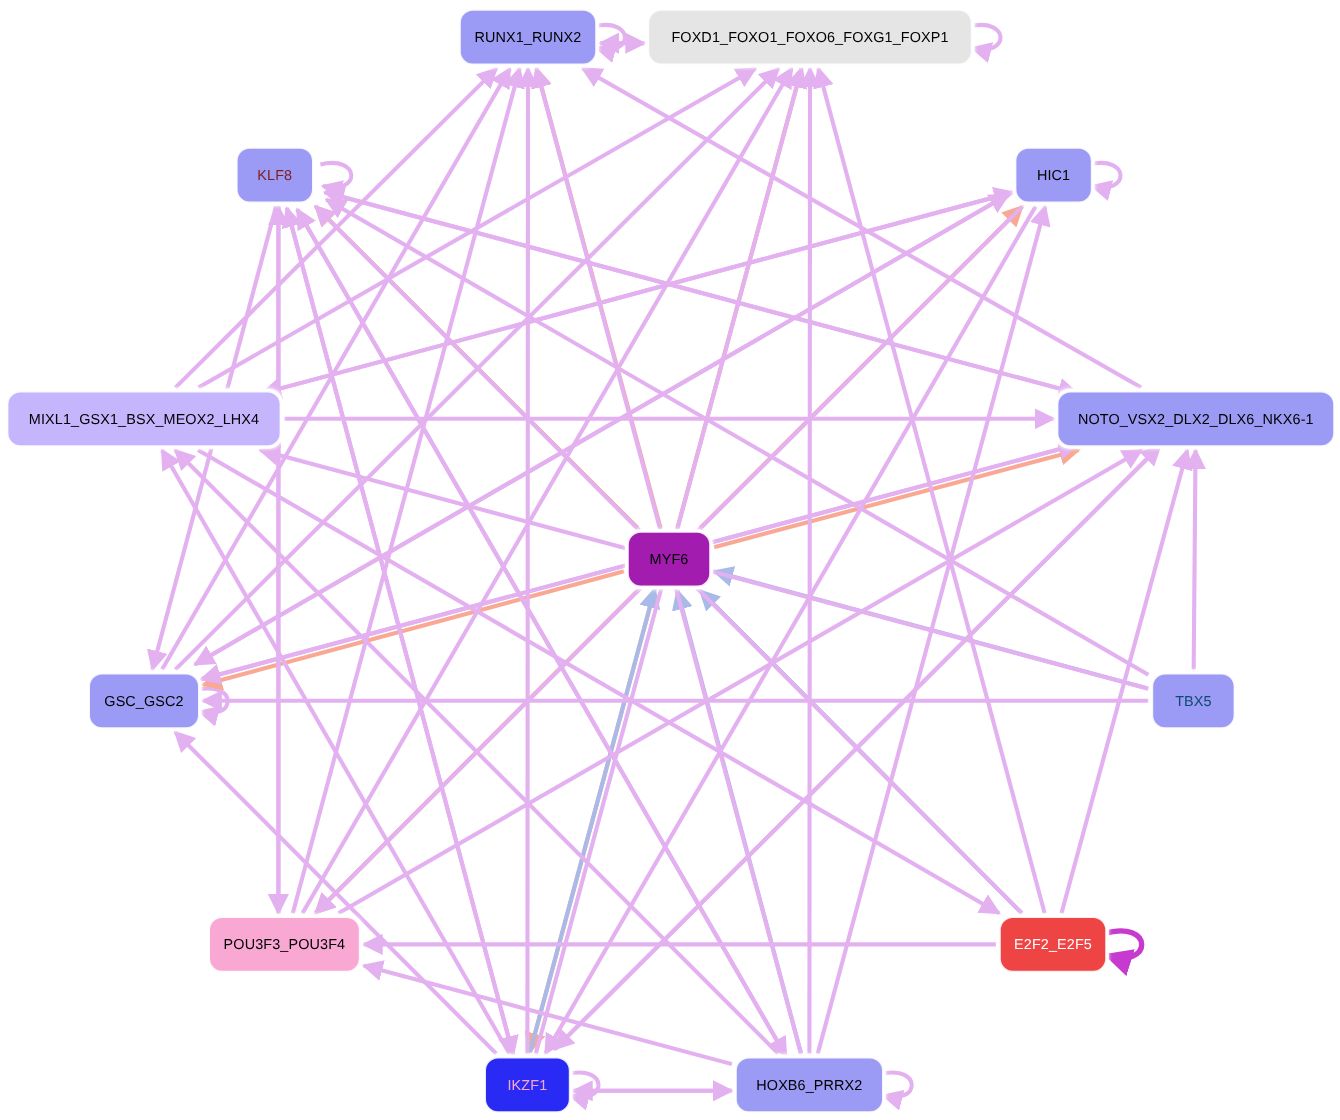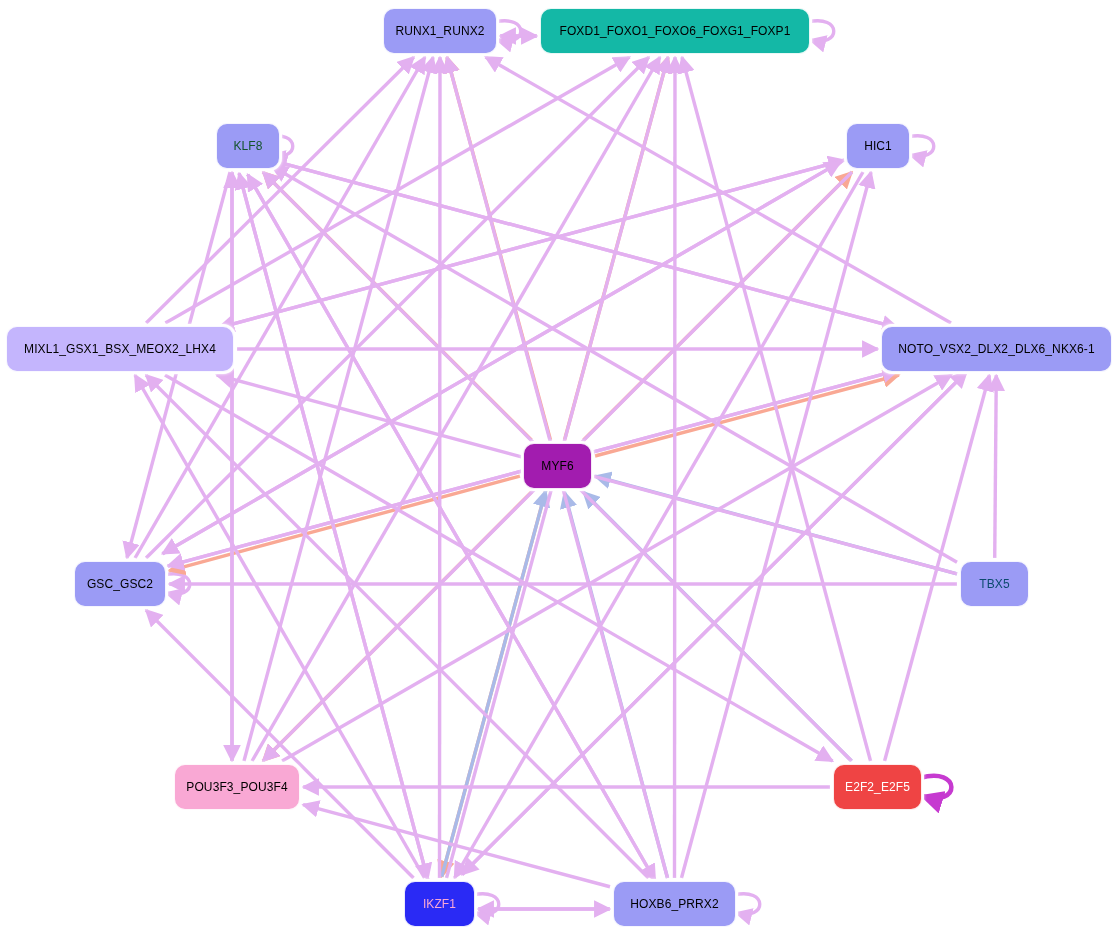--- a/index.html
+++ b/index.html
@@ -128,24 +128,24 @@
       <line x1="951" y1="323" x2="485.5" y2="57" stroke="#e3b0f0" stroke-width="3.4" stroke-linecap="butt" marker-end="url(#me3b0f0)"></line>
       <line x1="851.5202808112324" y1="761" x2="262.97971918876755" y2="172" stroke="#e3b0f0" stroke-width="3.4" stroke-linecap="butt" marker-end="url(#me3b0f0)"></line>
       <line x1="957" y1="562.3168316831683" x2="272" y2="166.23762376237624" stroke="#e3b0f0" stroke-width="3.4" stroke-linecap="butt" marker-end="url(#me3b0f0)"></line>
       <line x1="282.08447488584477" y1="761" x2="951.4155251141552" y2="375" stroke="#e3b0f0" stroke-width="3.4" stroke-linecap="butt" marker-end="url(#me3b0f0)"></line>
       <line x1="162.4938554946168" y1="553.6707845939136" x2="840.4984217046624" y2="161.89505900024602" stroke="#e3b0f0" stroke-width="3.4" stroke-linecap="butt" marker-end="url(#me3b0f0)"></line>
     </svg>
   <div id="node-layer">
       <div class="node" style="left: 383px; top: 8px; width: 114px; height: 46px; background: rgb(155, 155, 245); color: rgb(0, 0, 0);">
         <span class="node-label">RUNX1_RUNX2</span>
       </div>
-      <div class="node" style="left: 540px; top: 8px; width: 270px; height: 46px; background: #14b8a6; color: rgb(0, 0, 0);">
+      <div class="node" style="left: 540px; top: 8px; width: 270px; height: 46px; background: #e5e5e5; color: rgb(0, 0, 0);">
         <span class="node-label">FOXD1_FOXO1_FOXO6_FOXG1_FOXP1</span>
       </div>
-      <div class="node" style="left: 216px; top: 123px; width: 64px; height: 46px; background: rgb(155, 155, 245); color: #14532d; text-align: center;">
+      <div class="node" style="left: 197px; top: 123px; width: 64px; height: 46px; background: rgb(155, 155, 245); color: #7f1d1d; text-align: center;">
         <span class="node-label">KLF8</span>
       </div>
       <div class="node" style="left: 846px; top: 123px; width: 64px; height: 46px; background: rgb(155, 155, 245); color: rgb(0, 0, 0);">
         <span class="node-label">HIC1</span>
       </div>
       <div class="node" style="left: 6px; top: 326px; width: 228px; height: 46px; background: #c4b5fd; color: rgb(0, 0, 0);">
         <span class="node-label">MIXL1_GSX1_BSX_MEOX2_LHX4</span>
       </div>
       <div class="node" style="left: 881px; top: 326px; width: 231px; height: 46px; background: rgb(155, 155, 245); color: rgb(0, 0, 0);">
         <span class="node-label">NOTO_VSX2_DLX2_DLX6_NKX6-1</span>

